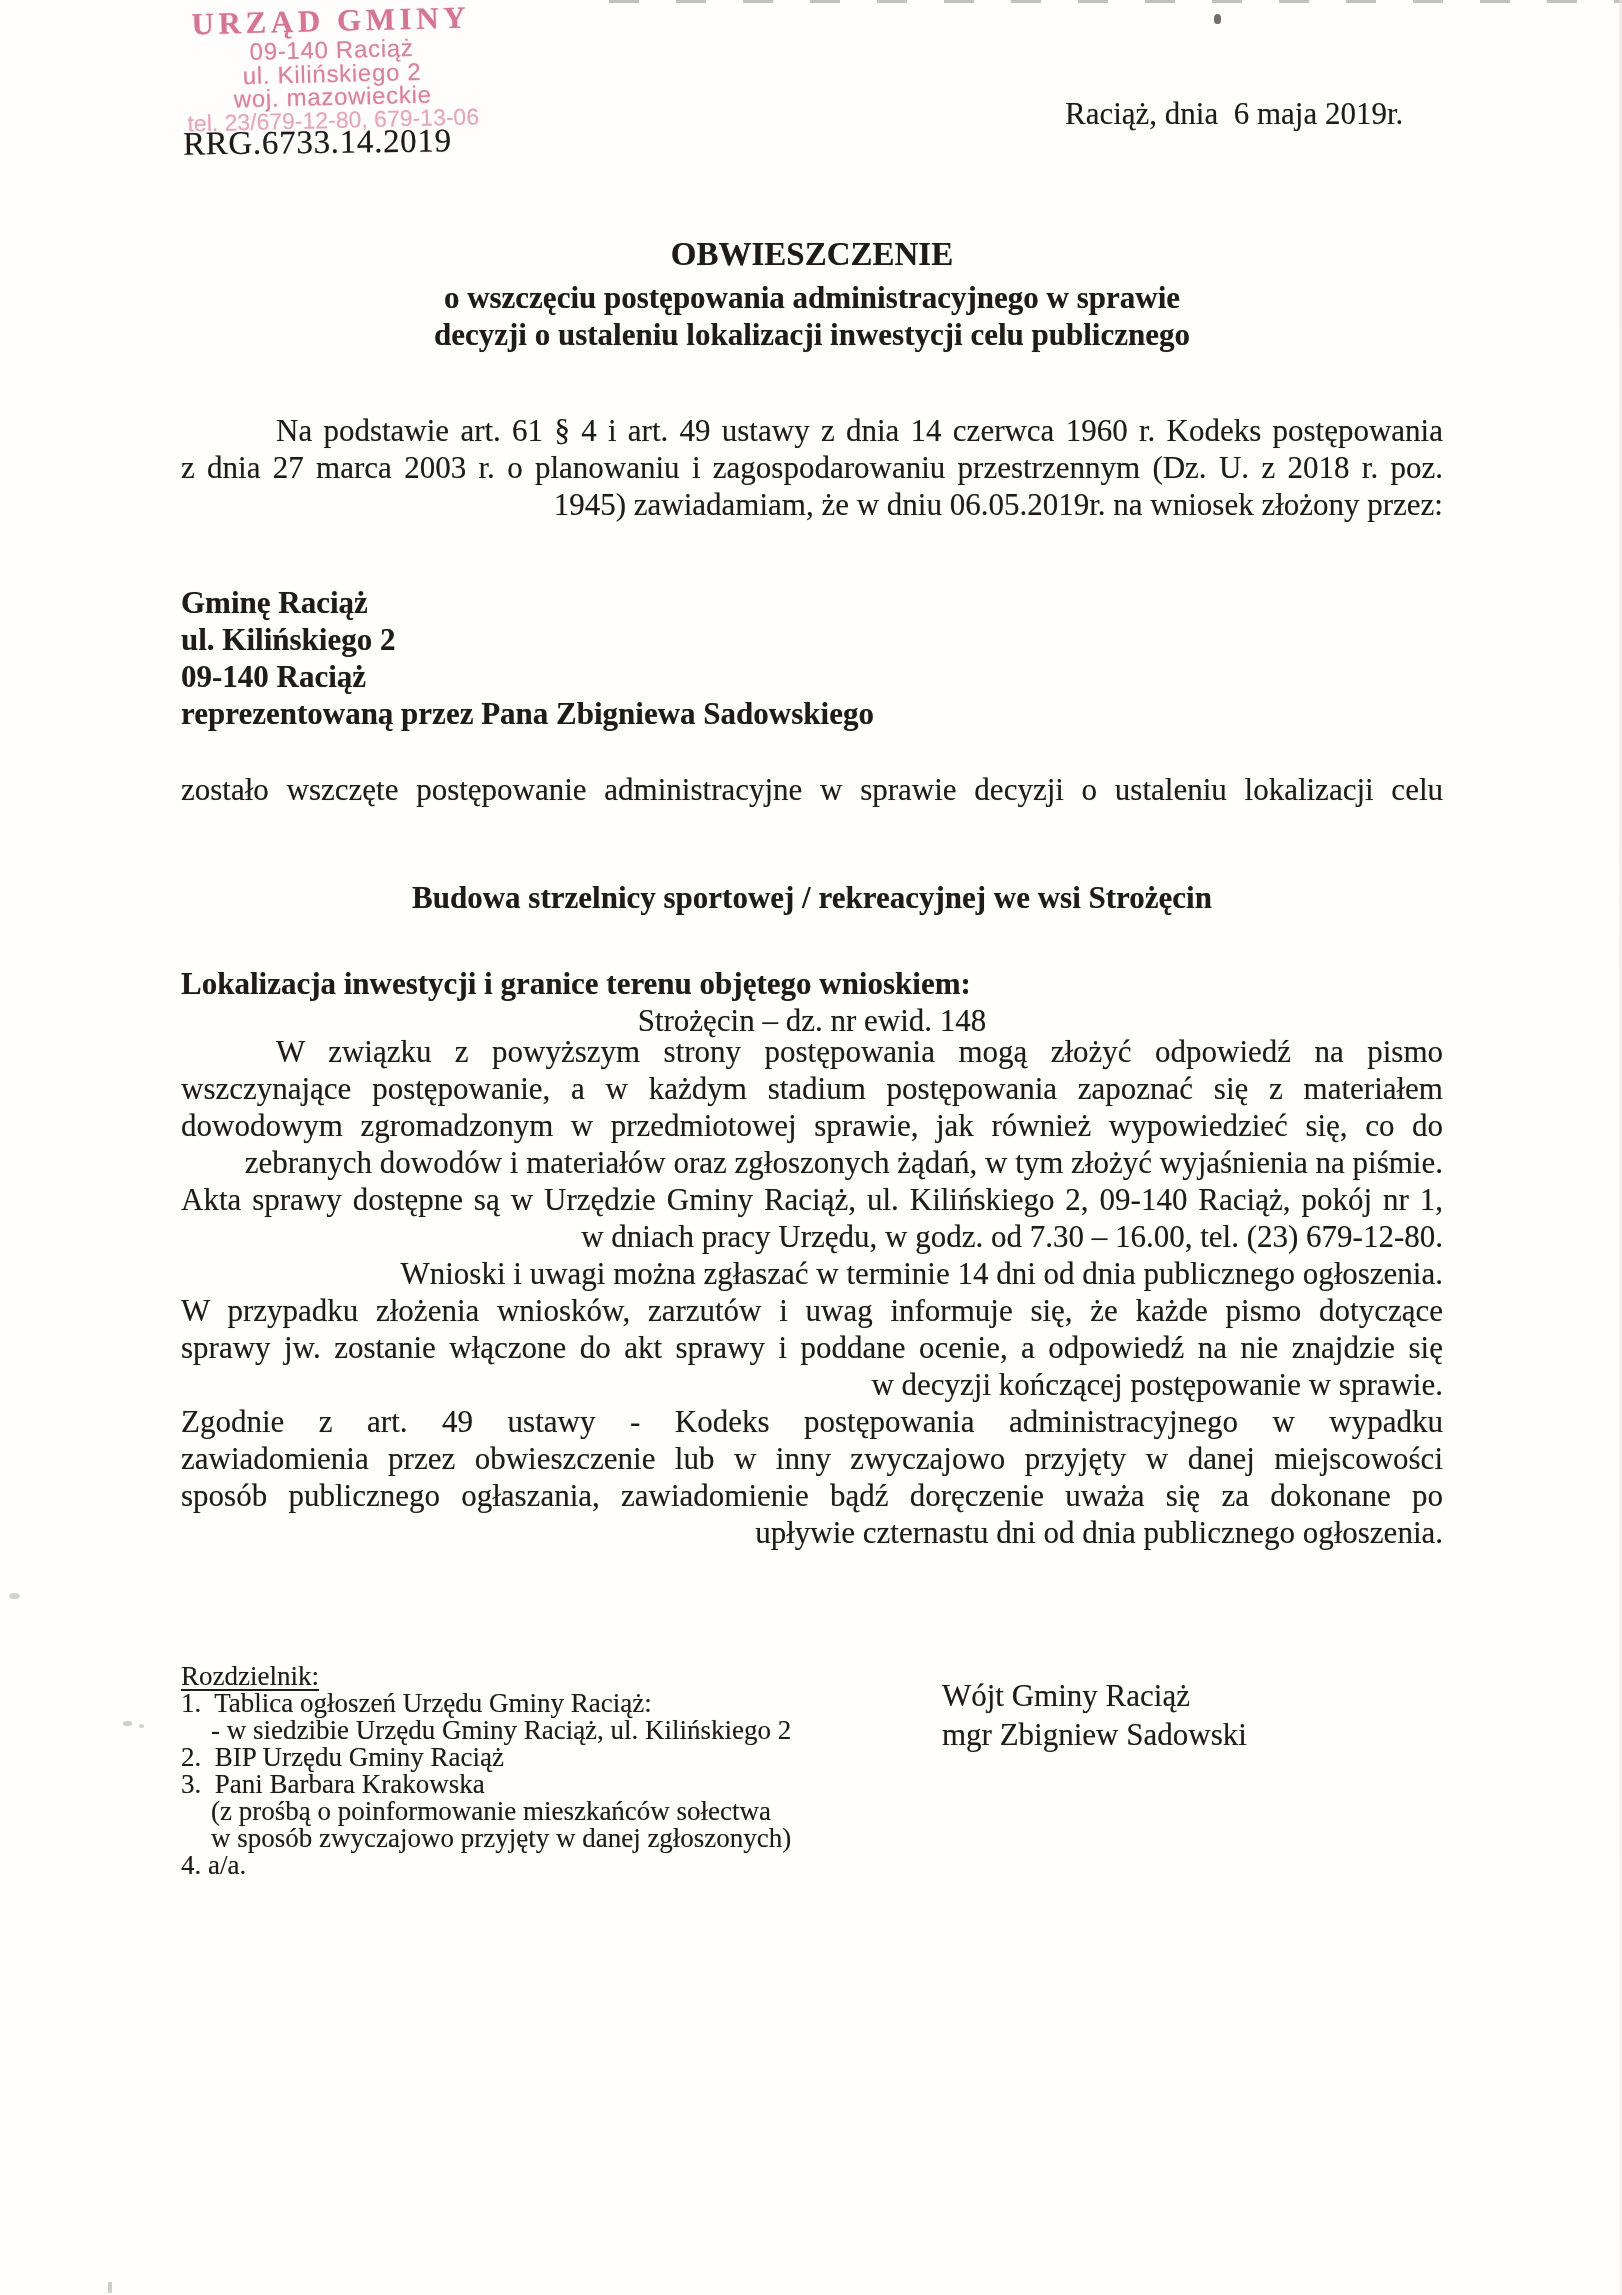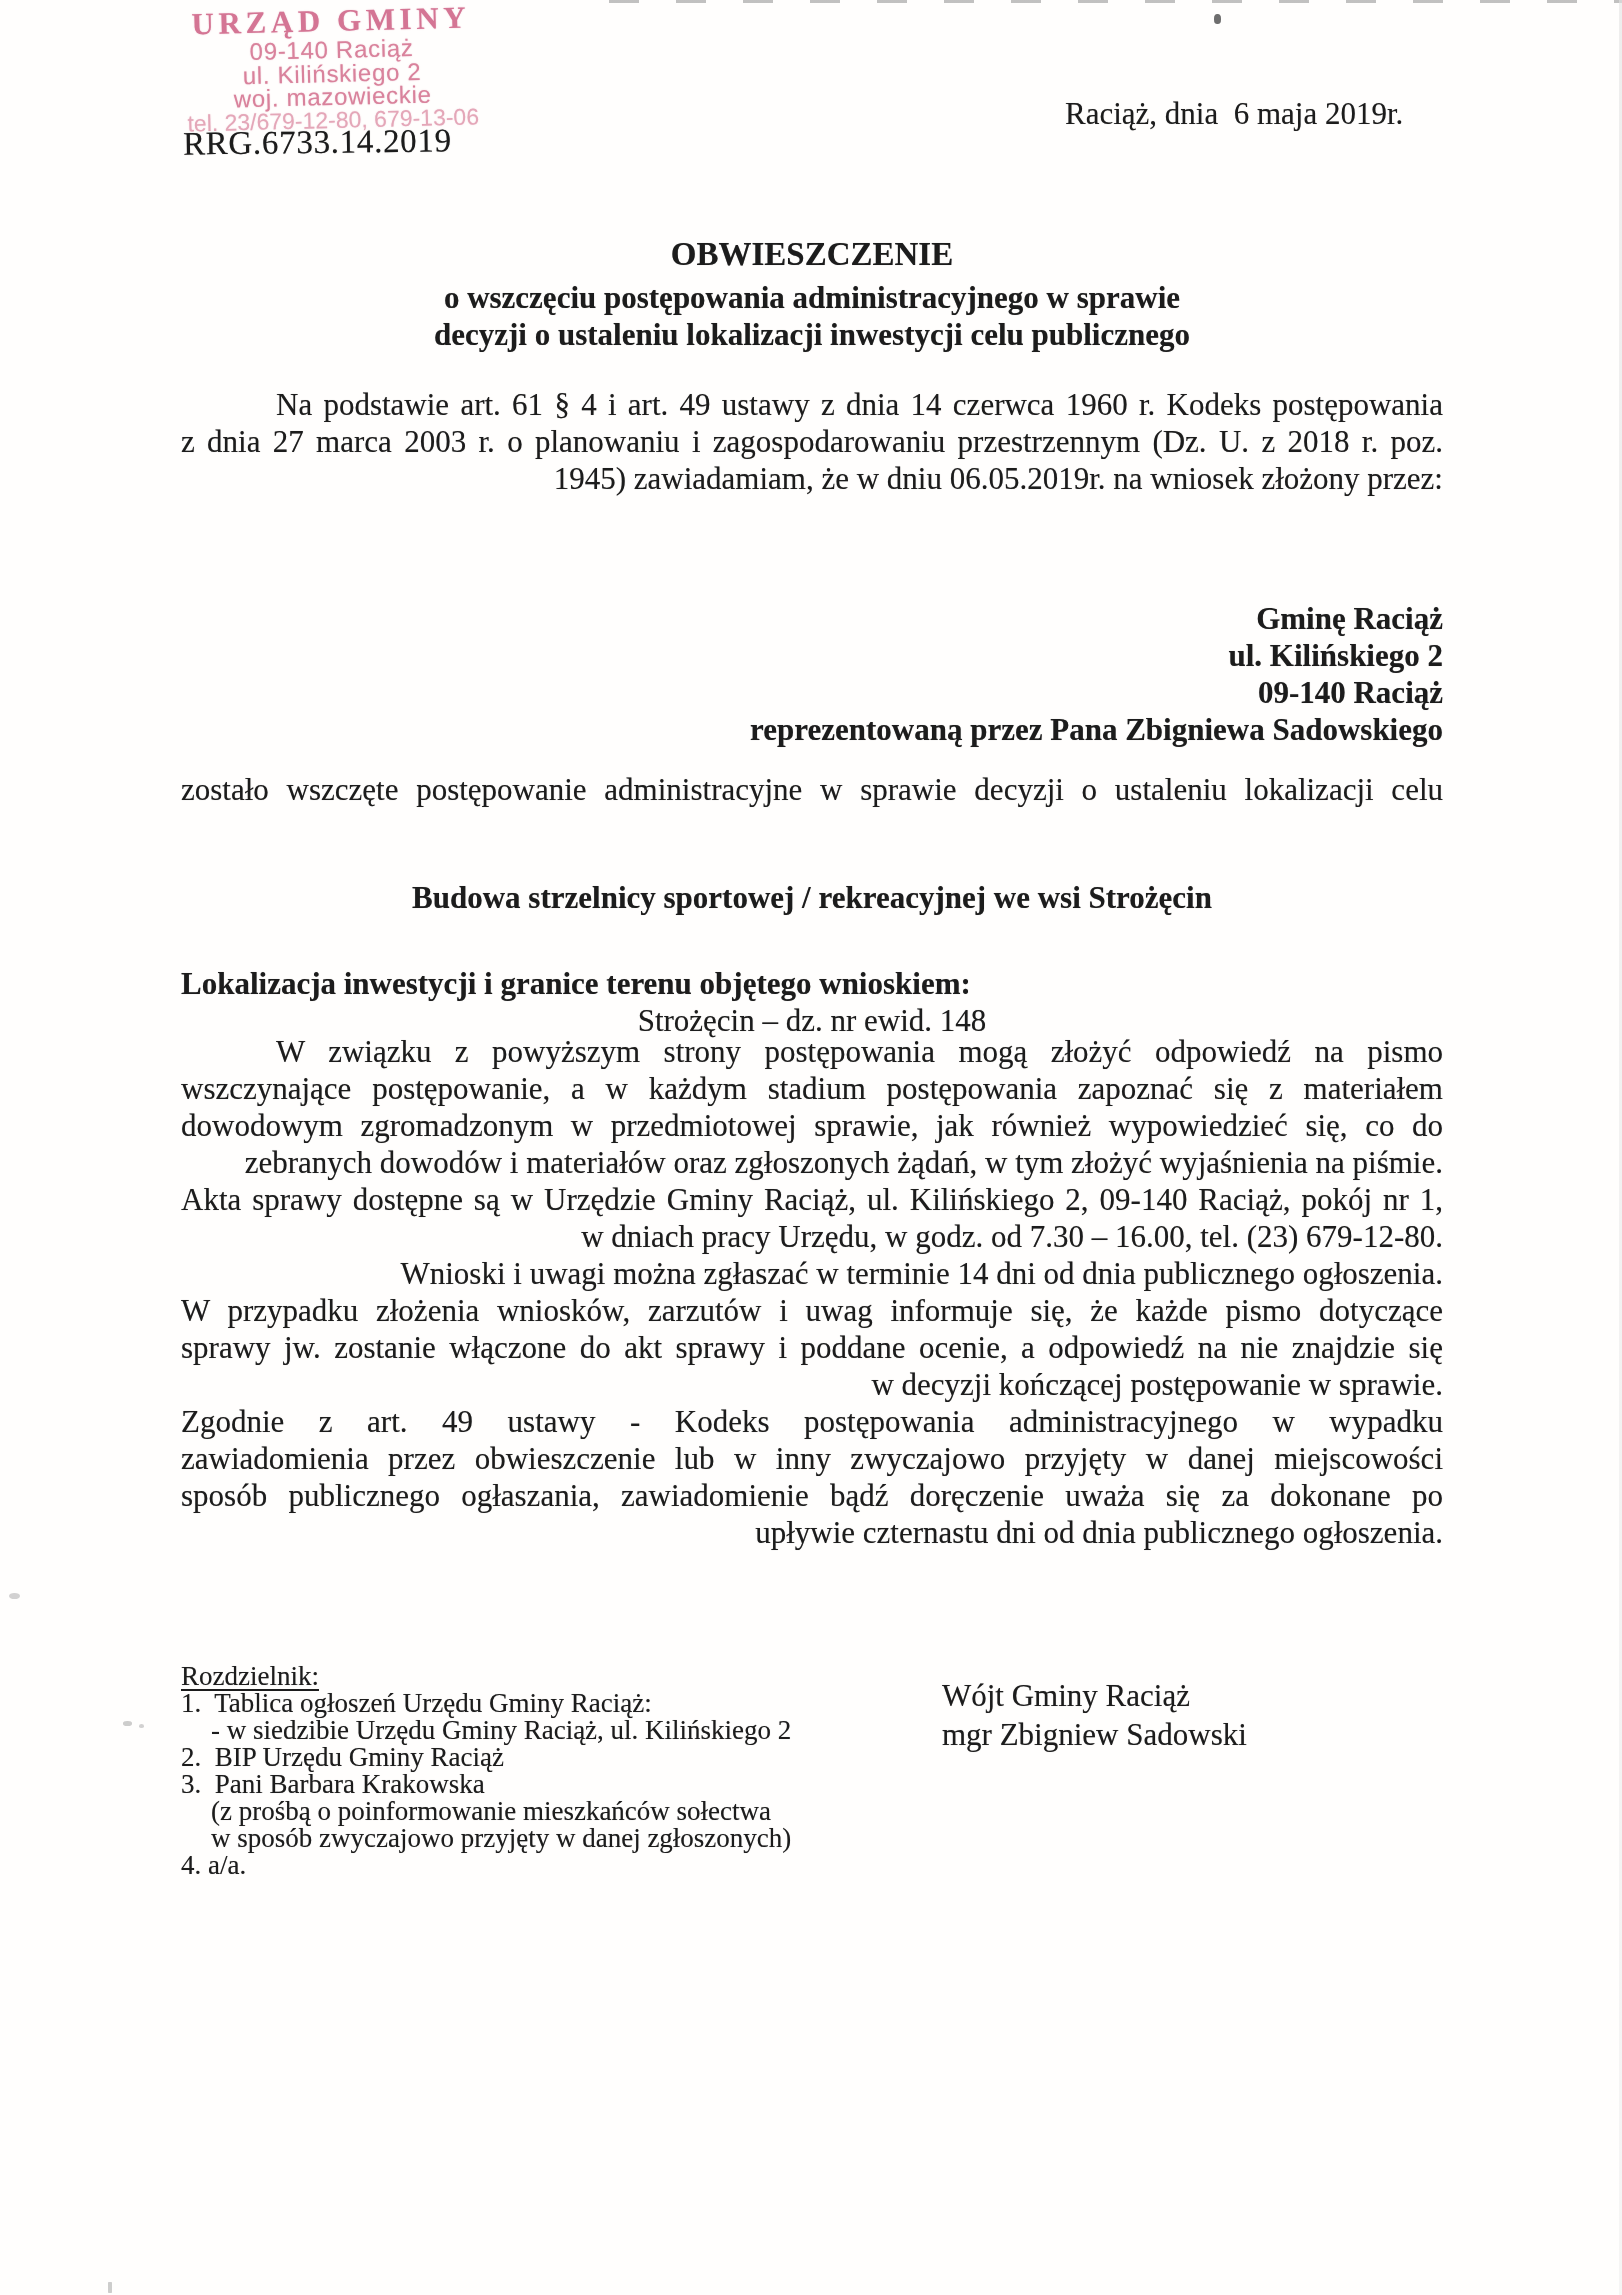--- a/index.html
+++ b/index.html
@@ -64,22 +64,22 @@
   }
   
   .col {
     position: absolute; left: 181px; width: 1262px;
     font-size: 31px; line-height: 37px;
     text-shadow: 0 0 0.7px rgba(0,0,0,.42);
   }
   .title-block { top: 234px; text-align: center; font-weight: bold; }
   .doc-title { font-size: 33px; line-height: 41px; margin-bottom: 3.9px; }
   .doc-subtitle { font-size: 31px; line-height: 37px; }
-  .blk-p1        { top: 386px; }
-  .blk-applicant { top: 600px; text-align: right; font-weight: bold; }
+  .blk-p1        { top: 412px; }
+  .blk-applicant { top: 584px; text-align: left; font-weight: bold; }
   .blk-zostalo   { top: 771px; }
   .blk-invest    { top: 879px; text-align: center; font-weight: bold; }
   .blk-location  { top: 941px; }
   .loc-heading   { font-weight: bold; text-align: left; margin-top: 24px; }
   .loc-value     { text-align: center; }
   .blk-main      { top: 1033px; }
   .para { margin: 0; }
   .jl { text-align: justify; text-align-last: justify; }
   .ll { text-align: right; }
   .ind { text-indent: 95px; }

